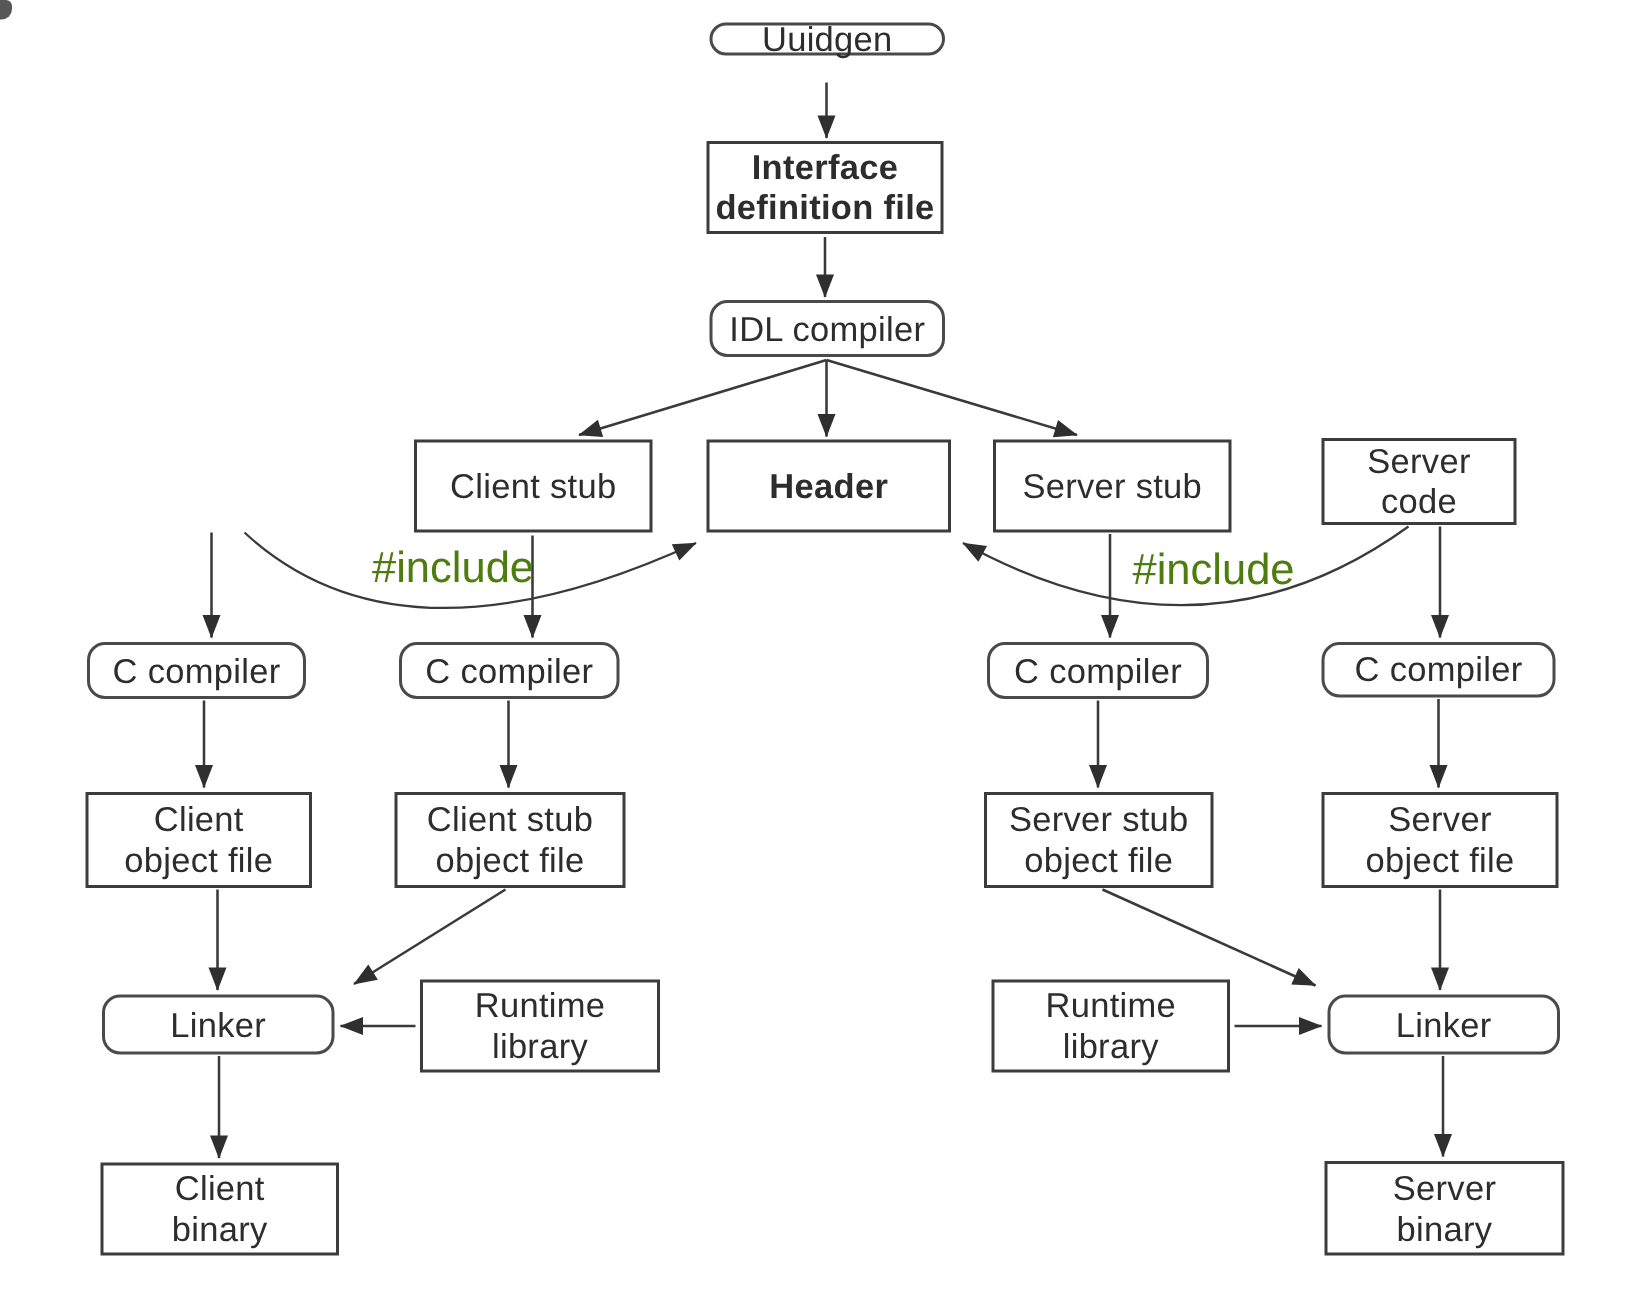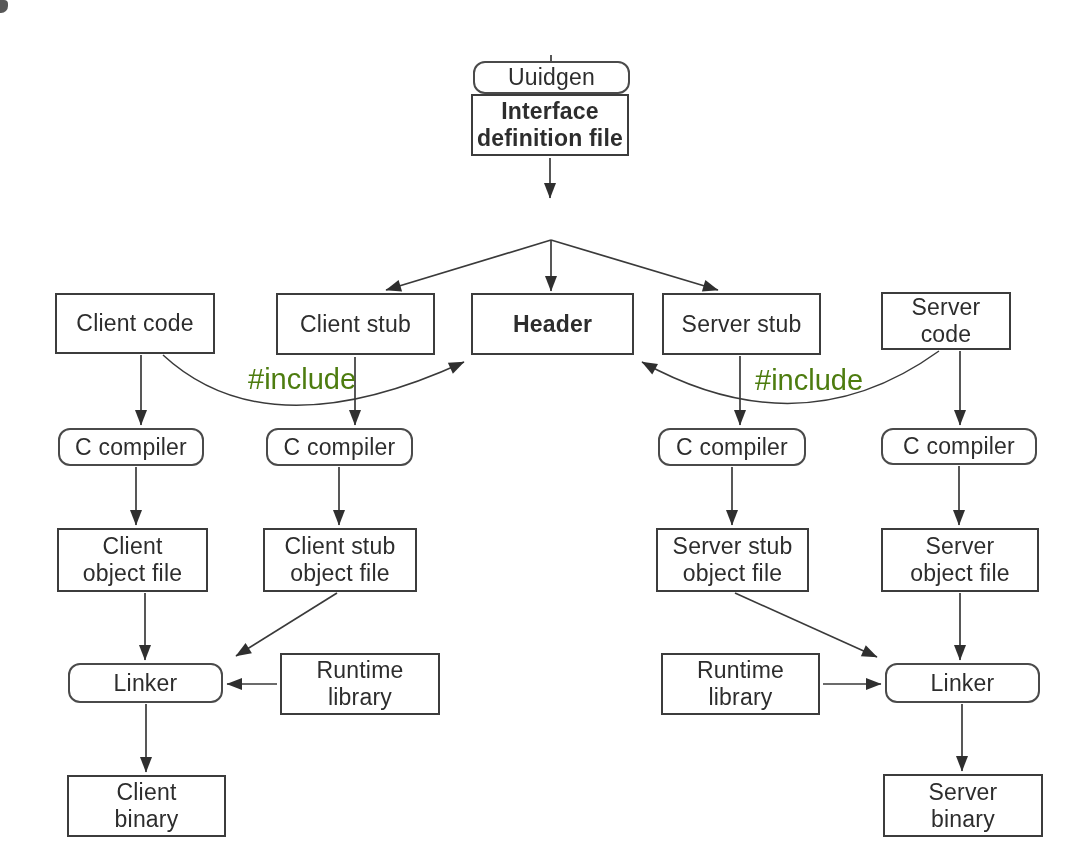--- a/index.html
+++ b/index.html
@@ -25,21 +25,21 @@
     color:#2d2d2d;
     letter-spacing:0.2px;
   }
   .rounded{border-radius:12px;border-color:#4a4a4a;}
   .edge-label{
     position:absolute;
     font-size:29px;line-height:24px;
     color:#4d7c0f;
   }
   
-  #n-uuidgen        {left:473px;top:15px; width:157px;height:33px;margin-top:46px;}
+  #n-uuidgen        {left:473px;top:15px; width:157px;height:22px;}
   #n-idf            {left:471px;top:94px; width:158px;height:62px;font-weight:bold;}
   #n-idl            {left:473px;top:200px;width:157px;height:38px;}
   #n-client-code    {left:55px; top:293px;width:160px;height:61px;}
   #n-client-stub    {left:276px;top:293px;width:159px;height:62px;}
   #n-header         {left:471px;top:293px;width:163px;height:62px;font-weight:bold;}
   #n-server-stub    {left:662px;top:293px;width:159px;height:62px;}
   #n-server-code    {left:881px;top:292px;width:130px;height:58px;}
   #n-ccomp1         {left:58px; top:428px;width:146px;height:38px;}
   #n-ccomp2         {left:266px;top:428px;width:147px;height:38px;}
   #n-ccomp3         {left:658px;top:428px;width:148px;height:38px;}
@@ -100,22 +100,22 @@
     <line class="edge" x1="960" y1="593" x2="960" y2="660" marker-end="url(#arrowhead)"></line>
     <line class="edge" x1="962" y1="704" x2="962" y2="771" marker-end="url(#arrowhead)"></line>
 
     <path class="curve" d="M163,355 Q268,452 464,362" marker-end="url(#arrowhead)"></path>
     <path class="curve" d="M939,351 Q802,450 642,362" marker-end="url(#arrowhead)"></path>
   </svg>
 
   <div class="node rounded" id="n-uuidgen">Uuidgen</div>
   <div class="node" id="n-idf">Interface
 definition file</div>
+  <div class="node rounded" id="n-idl">IDL compiler</div>
 
-  <div class="node" id="n-client-code">Client code</div>
   <div class="node" id="n-client-stub">Client stub</div>
   <div class="node" id="n-header">Header</div>
   <div class="node" id="n-server-stub">Server stub</div>
   <div class="node" id="n-server-code">Server code</div>
 
   <div class="node rounded" id="n-ccomp1">C compiler</div>
   <div class="node rounded" id="n-ccomp2">C compiler</div>
   <div class="node rounded" id="n-ccomp3">C compiler</div>
   <div class="node rounded" id="n-ccomp4">C compiler</div>
 

